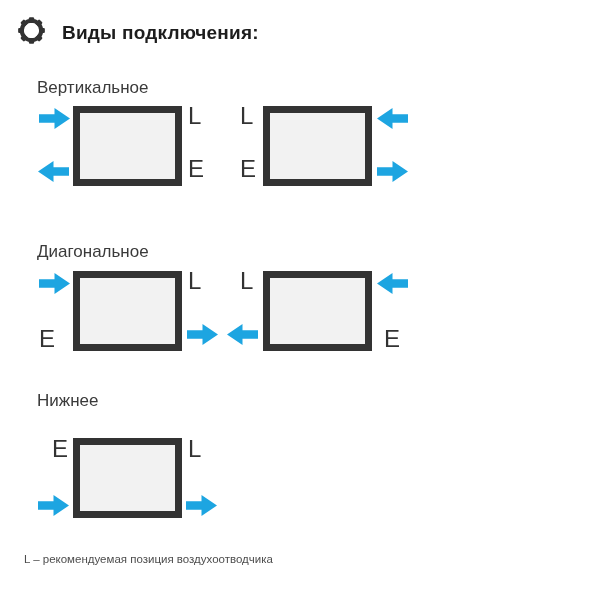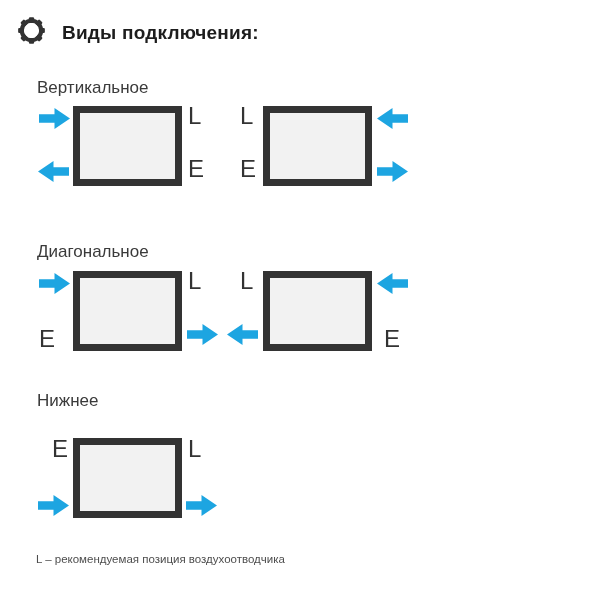--- a/index.html
+++ b/index.html
@@ -54,21 +54,21 @@
   }
   .arrow {
     position: absolute;
     width: 31px; height: 21px;
     color: var(--arrow);
     display: block;
   }
   .arrow svg { display: block; width: 100%; height: 100%; }
   .legend {
     position: absolute;
-    left: 36px; top: 552px;
+    left: 24px; top: 552px;
     font-size: 11.5px;
     line-height: 15.5px;
     color: #4d4d4d;
   }
 </style>
 </head>
 <body>
 
 <div class="page">
 

